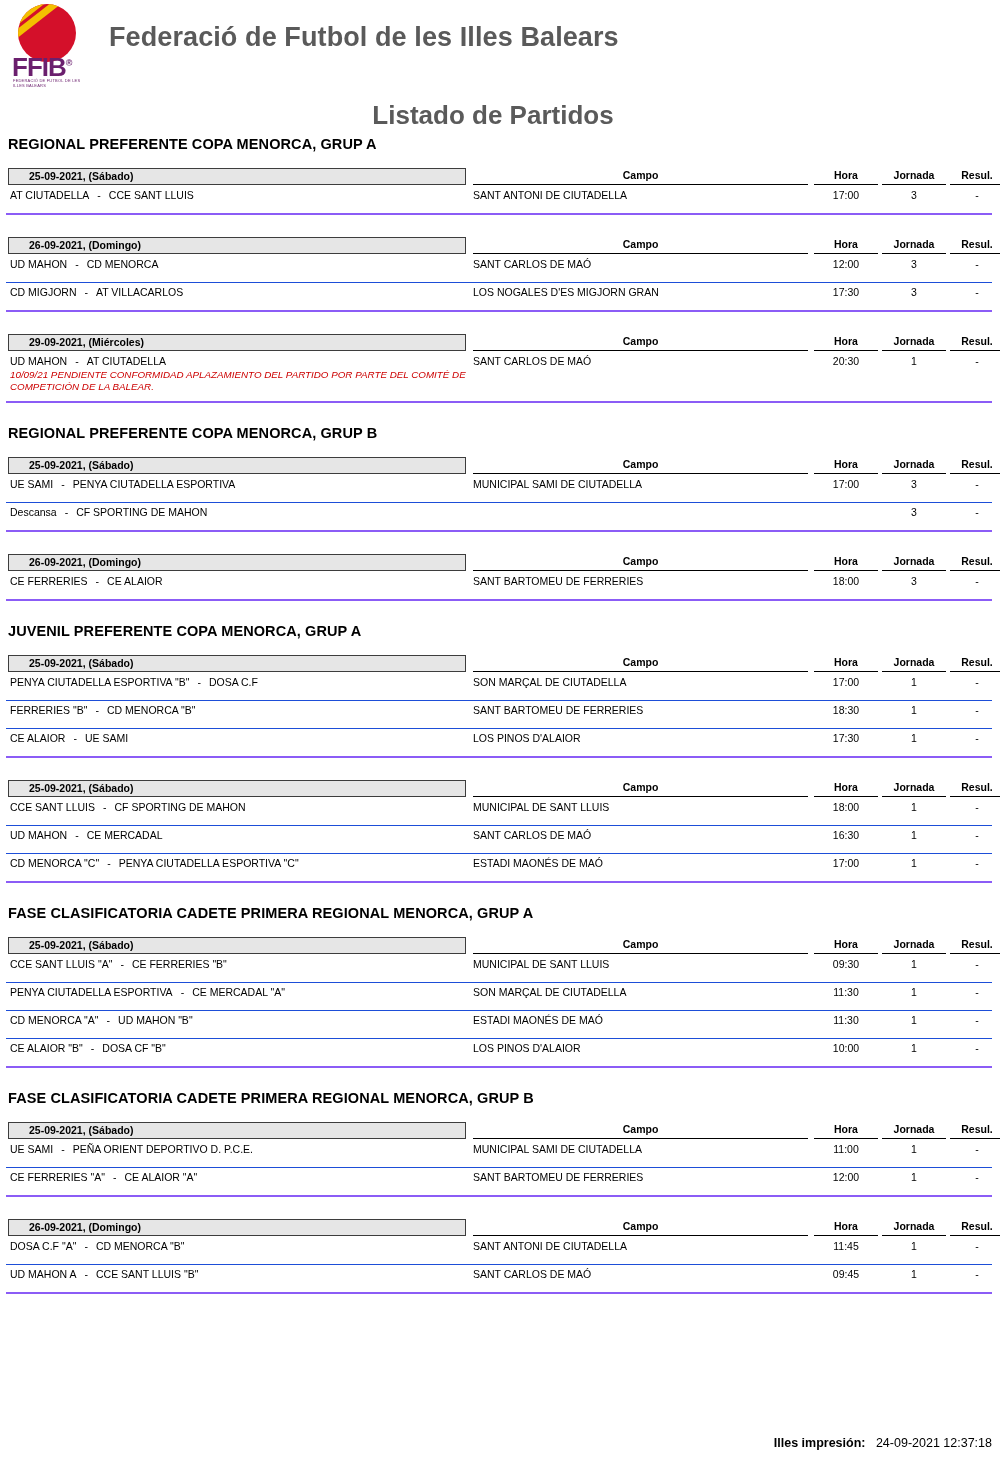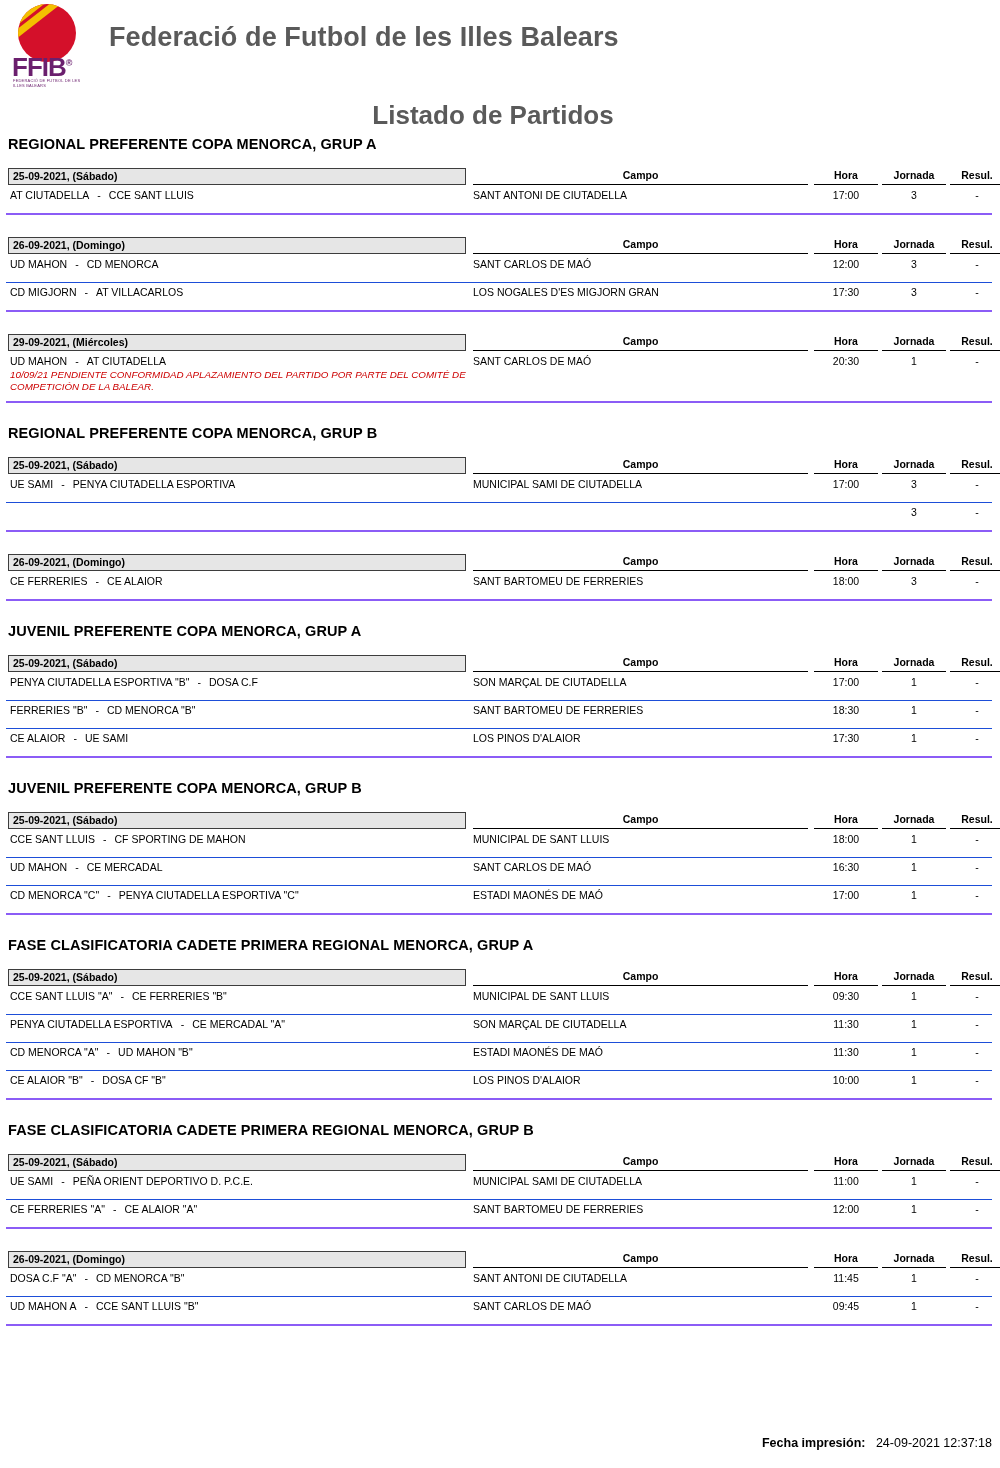--- a/index.html
+++ b/index.html
@@ -156,21 +156,21 @@
     left: 2px;
     top: 0;
     width: 458px;
     height: 17px;
     box-sizing: border-box;
     background: #e6e6e6;
     border: 1px solid #3d3d3d;
     font-size: 10.5px;
     font-weight: bold;
     line-height: 15px;
-    padding-left: 4px;
+    padding-left: 20px;
     color: #000;
     white-space: nowrap;
   }
   .col-heads {
     position: absolute;
     left: 467px;
     top: 0;
     right: 2px;
     height: 17px;
   }
@@ -343,20 +343,21 @@
             </div>
           </div>
           <div class="match">
             <div class="m-teams"><span>UE SAMI</span><span class="dash">-</span><span>PENYA CIUTADELLA ESPORTIVA</span></div>
             <div class="m-cell m-campo">MUNICIPAL SAMI DE CIUTADELLA</div>
             <div class="m-cell m-hora">17:00</div>
             <div class="m-cell m-jorn">3</div>
             <div class="m-cell m-resul">-</div>
           </div>
           <div class="match last">
+            <div class="m-teams"><span>Descansa</span><span class="dash">-</span><span>CF SPORTING DE MAHON</span></div>
             <div class="m-cell m-campo"></div>
             <div class="m-cell m-hora"></div>
             <div class="m-cell m-jorn">3</div>
             <div class="m-cell m-resul">-</div>
           </div>
         </div>
         <div class="day-block">
           <div class="day-head">
             <div class="day-bar">26-09-2021,  (Domingo)</div>
             <div class="col-heads">
@@ -404,21 +405,20 @@
           <div class="match last">
             <div class="m-teams"><span>CE ALAIOR</span><span class="dash">-</span><span>UE SAMI</span></div>
             <div class="m-cell m-campo">LOS PINOS D'ALAIOR</div>
             <div class="m-cell m-hora">17:30</div>
             <div class="m-cell m-jorn">1</div>
             <div class="m-cell m-resul">-</div>
           </div>
         </div>
       </div>
       <div class="competition">
-        <div class="comp-title">JUVENIL PREFERENTE COPA MENORCA, GRUP B</div>
         <div class="day-block">
           <div class="day-head">
             <div class="day-bar">25-09-2021,  (Sábado)</div>
             <div class="col-heads">
               <div class="ch ch-campo">Campo</div>
               <div class="ch ch-hora">Hora</div>
               <div class="ch ch-jorn">Jornada</div>
               <div class="ch ch-resul">Resul.</div>
             </div>
           </div>
@@ -536,18 +536,18 @@
             <div class="m-cell m-campo">SANT CARLOS DE MAÓ</div>
             <div class="m-cell m-hora">09:45</div>
             <div class="m-cell m-jorn">1</div>
             <div class="m-cell m-resul">-</div>
           </div>
         </div>
       </div>
     </div>
 
   <div class="footer">
-    <span class="lbl">Fecha impresión:</span>
+    <span class="lbl">Illes impresión:</span>
     <span>&nbsp;</span>
     <span>24-09-2021 12:37:18</span>
   </div>
 
 </div>
 
 </body></html>

